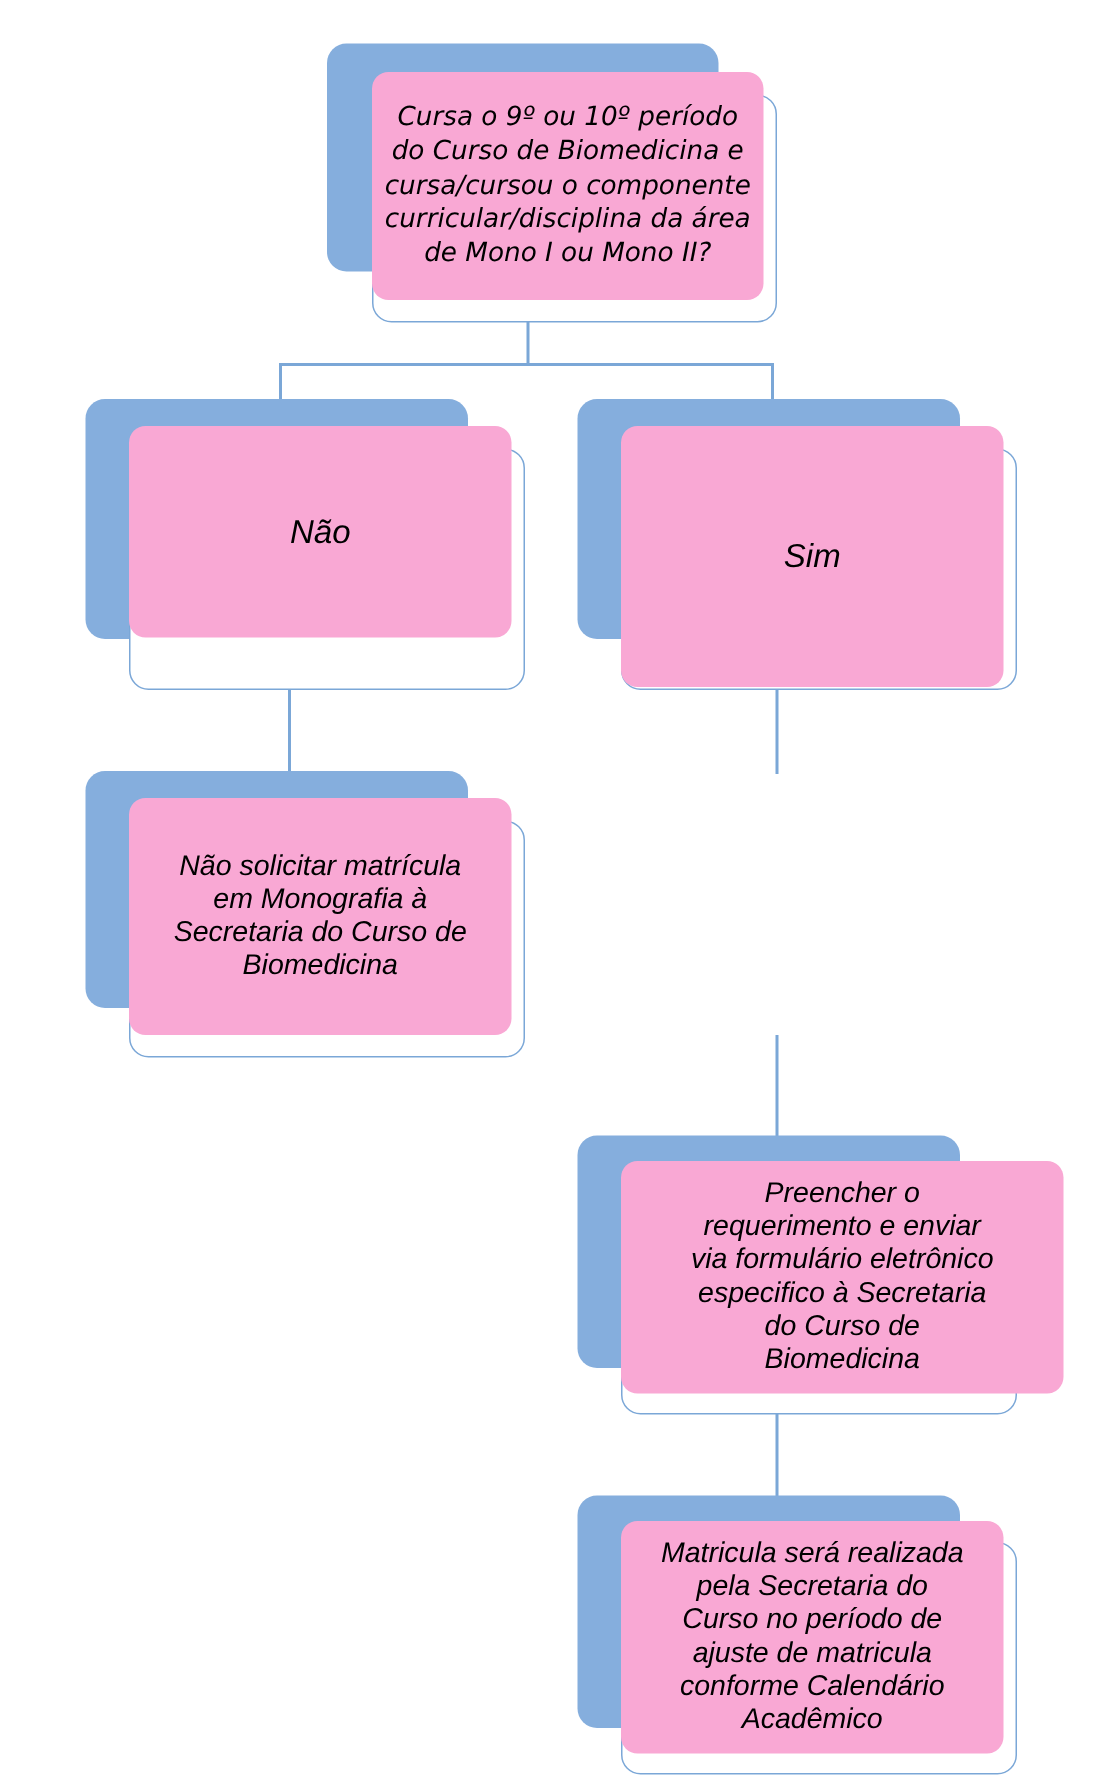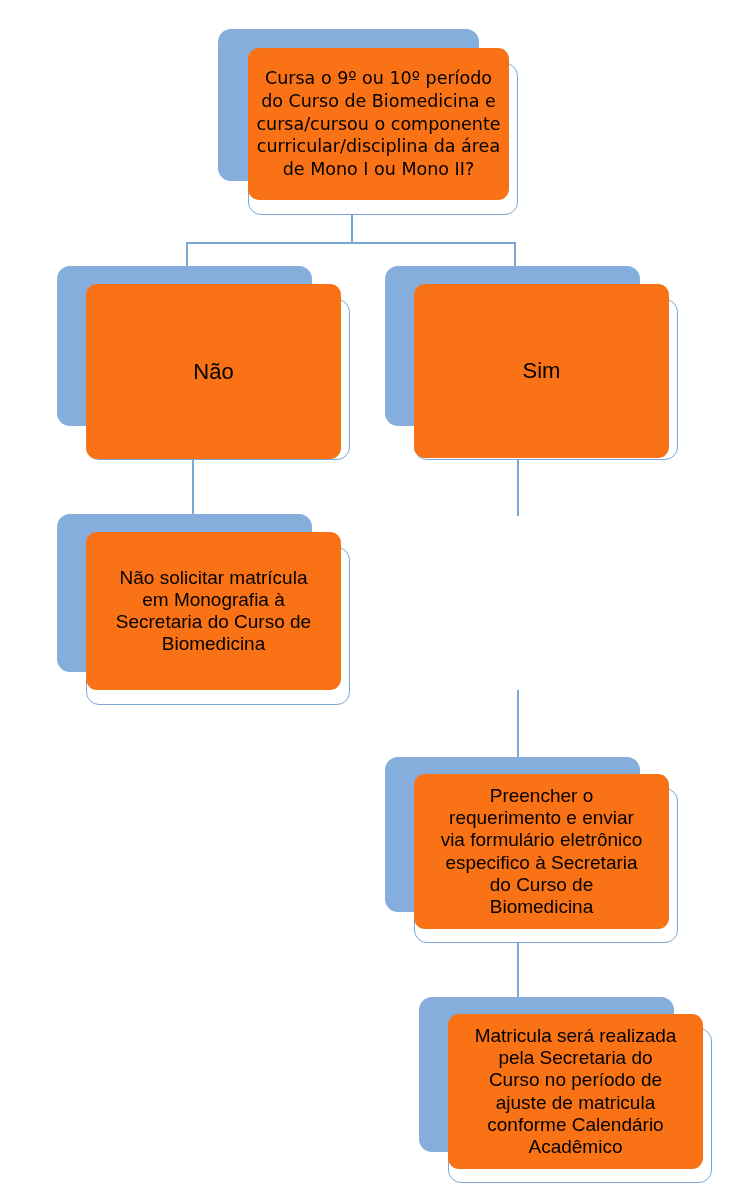--- a/index.html
+++ b/index.html
@@ -39,27 +39,28 @@
   }
   .node .outline {
     position: absolute;
     background: #ffffff;
     border: 1.6px solid #7ba7d7;
     border-radius: 13px;
     box-sizing: border-box;
   }
   .node .fill {
     position: absolute;
-    background: #f97316;
+    background: #f9a8d4;
     border-radius: 11px;
     display: flex;
     align-items: center;
     justify-content: center;
     text-align: center;
     box-sizing: border-box;
+    font-style: italic;
   }
   .node .label {
     color: #000000;
     line-height: 1.18;
     white-space: pre-line;
     padding: 0 6px;
   }
 
   
   .node-question .label {
@@ -107,21 +108,21 @@
 do Curso de Biomedicina e
 cursa/cursou o componente
 curricular/disciplina da área
 de Mono I ou Mono II?</div>
     </div>
   </div>
 
   <div class="node node-plain node-answer" style="left:57px; top:266px; width:293px; height:194px;">
     <div class="shadow" style="left:0; top:0; width:255px; height:160px;"></div>
     <div class="outline" style="left:29px; top:33px; width:264px; height:161px;"></div>
-    <div class="fill" style="left:29px; top:18px; width:255px; height:175px;">
+    <div class="fill" style="left:29px; top:18px; width:255px; height:141px;">
       <div class="label">Não</div>
     </div>
   </div>
 
   <div class="node node-plain node-answer" style="left:385px; top:266px; width:293px; height:194px;">
     <div class="shadow" style="left:0; top:0; width:255px; height:160px;"></div>
     <div class="outline" style="left:29px; top:33px; width:264px; height:161px;"></div>
     <div class="fill" style="left:29px; top:18px; width:255px; height:174px;">
       <div class="label">Sim</div>
     </div>
@@ -135,31 +136,31 @@
 em Monografia à
 Secretaria do Curso de
 Biomedicina</div>
     </div>
   </div>
 
 
   <div class="node node-plain" style="left:385px; top:757px; width:293px; height:186px;">
     <div class="shadow" style="left:0; top:0; width:255px; height:155px;"></div>
     <div class="outline" style="left:29px; top:31px; width:264px; height:155px;"></div>
-    <div class="fill" style="left:29px; top:17px; width:255px; height:155px;">
+    <div class="fill" style="left:29px; top:17px; width:295px; height:155px;">
       <div class="label">Preencher o
 requerimento e enviar
 via formulário eletrônico
 especifico à Secretaria
 do Curso de
 Biomedicina</div>
     </div>
   </div>
 
-  <div class="node node-plain" style="left:385px; top:997px; width:293px; height:186px;margin-left:34px;">
+  <div class="node node-plain" style="left:385px; top:997px; width:293px; height:186px;">
     <div class="shadow" style="left:0; top:0; width:255px; height:155px;"></div>
     <div class="outline" style="left:29px; top:31px; width:264px; height:155px;"></div>
     <div class="fill" style="left:29px; top:17px; width:255px; height:155px;">
       <div class="label">Matricula será realizada
 pela Secretaria do
 Curso no período de
 ajuste de matricula
 conforme Calendário
 Acadêmico</div>
     </div>

